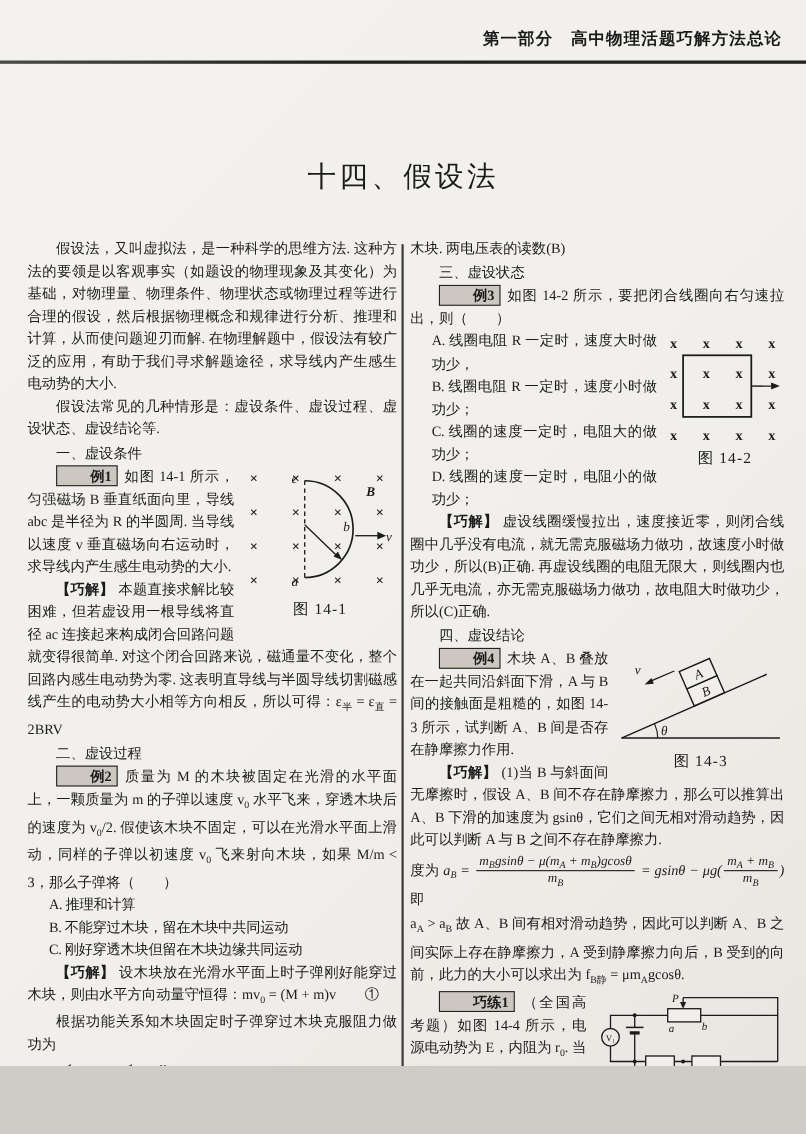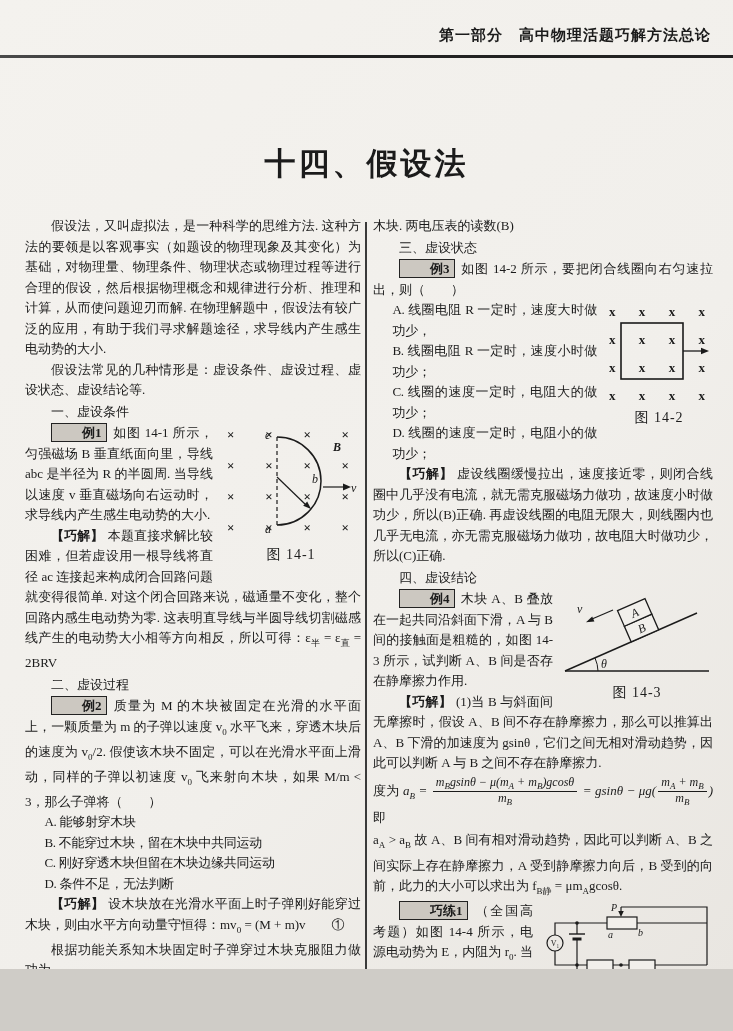--- a/index.html
+++ b/index.html
@@ -18,21 +18,21 @@
   .hdr{
     position:absolute;top:26px;right:22px;
     font-size:15px;font-weight:bold;letter-spacing:1px;
   }
   .hrule{
     position:absolute;top:55px;left:0;width:733px;height:3px;
     background:linear-gradient(to right,#4a4a4a,#222 40%,#222);
   }
   .title{
     position:absolute;top:143px;left:0;width:733px;
-    text-align:center;font-size:31px;font-weight:bold;letter-spacing:3px;
+    text-align:center;font-size:26px;font-weight:normal;letter-spacing:3px;
   }
   .col{
     position:absolute;top:216px;
     font-size:13px;line-height:20.5px;
     text-align:justify;
   }
   #colL{left:25px;width:336px;}
   #colR{left:373px;width:340px;}
   .vdiv{
     position:absolute;left:365px;top:222px;height:790px;width:2px;
@@ -110,24 +110,23 @@
         <div class="figcap">图 14-1</div>
       </div>
       <p class="ind"><span class="badge">例1</span><span>如图 14-1 所示，匀强磁场 B 垂直纸面向里，导线 abc 是半径为 R 的半圆周. 当导线以速度 v 垂直磁场向右运动时，求导线内产生感生电动势的大小.</span></p>
       <p class="ind"><span class="jx">【巧解】</span><span>本题直接求解比较困难，但若虚设用一根导线将直径 ac 连接起来构成闭合回路问题就变得很简单. 对这个闭合回路来说，磁通量不变化，整个回路内感生电动势为零. 这表明直导线与半圆导线切割磁感线产生的电动势大小相等方向相反，所以可得：ε<sub>半</sub> = ε<sub>直</sub> = 2BRV</span></p>
     </div>
 
     <p class="h">二、虚设过程</p>
 
     <div>
       <p class="ind"><span class="badge">例2</span><span>质量为 M 的木块被固定在光滑的水平面上，一颗质量为 m 的子弹以速度 v<sub>0</sub> 水平飞来，穿透木块后的速度为 v<sub>0</sub>/2. 假使该木块不固定，可以在光滑水平面上滑动，同样的子弹以初速度 v<sub>0</sub> 飞来射向木块，如果 M/m &lt; 3，那么子弹将（　　）</span></p>
-      <div class="opt">A. 能够射穿木块</div>
+      <div class="opt">A. 推理和计算</div>
       <div class="opt">B. 不能穿过木块，留在木块中共同运动</div>
       <div class="opt">C. 刚好穿透木块但留在木块边缘共同运动</div>
-      <div class="opt">D. 条件不足，无法判断</div>
       <p class="ind"><span class="jx">【巧解】</span><span>设木块放在光滑水平面上时子弹刚好能穿过木块，则由水平方向动量守恒得：mv<sub>0</sub> = (M + m)v　　①</span></p>
       <p class="ind">根据功能关系知木块固定时子弹穿过木块克服阻力做功为</p>
       <p class="eq">W = <span class="frac">
             <span class="fn">1</span>
             <span class="fd">2</span>
           </span>mv<sub>0</sub><sup>2</sup> − <span class="frac">
             <span class="fn">1</span>
             <span class="fd">2</span>
           </span>m(<span class="frac">
             <span class="fn">v<sub>0</sub></span>

